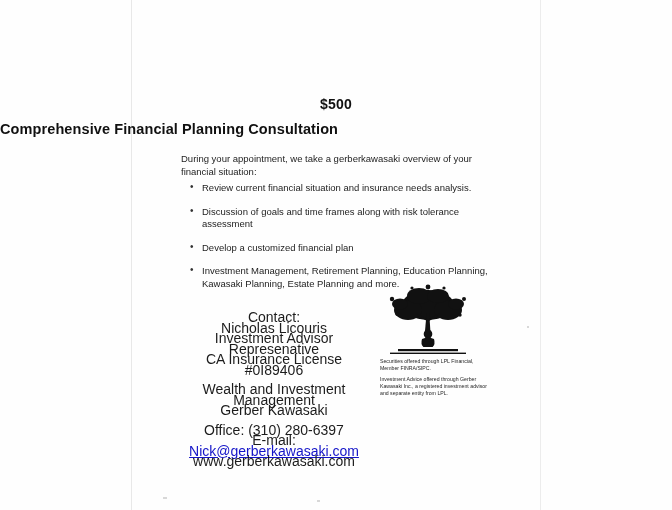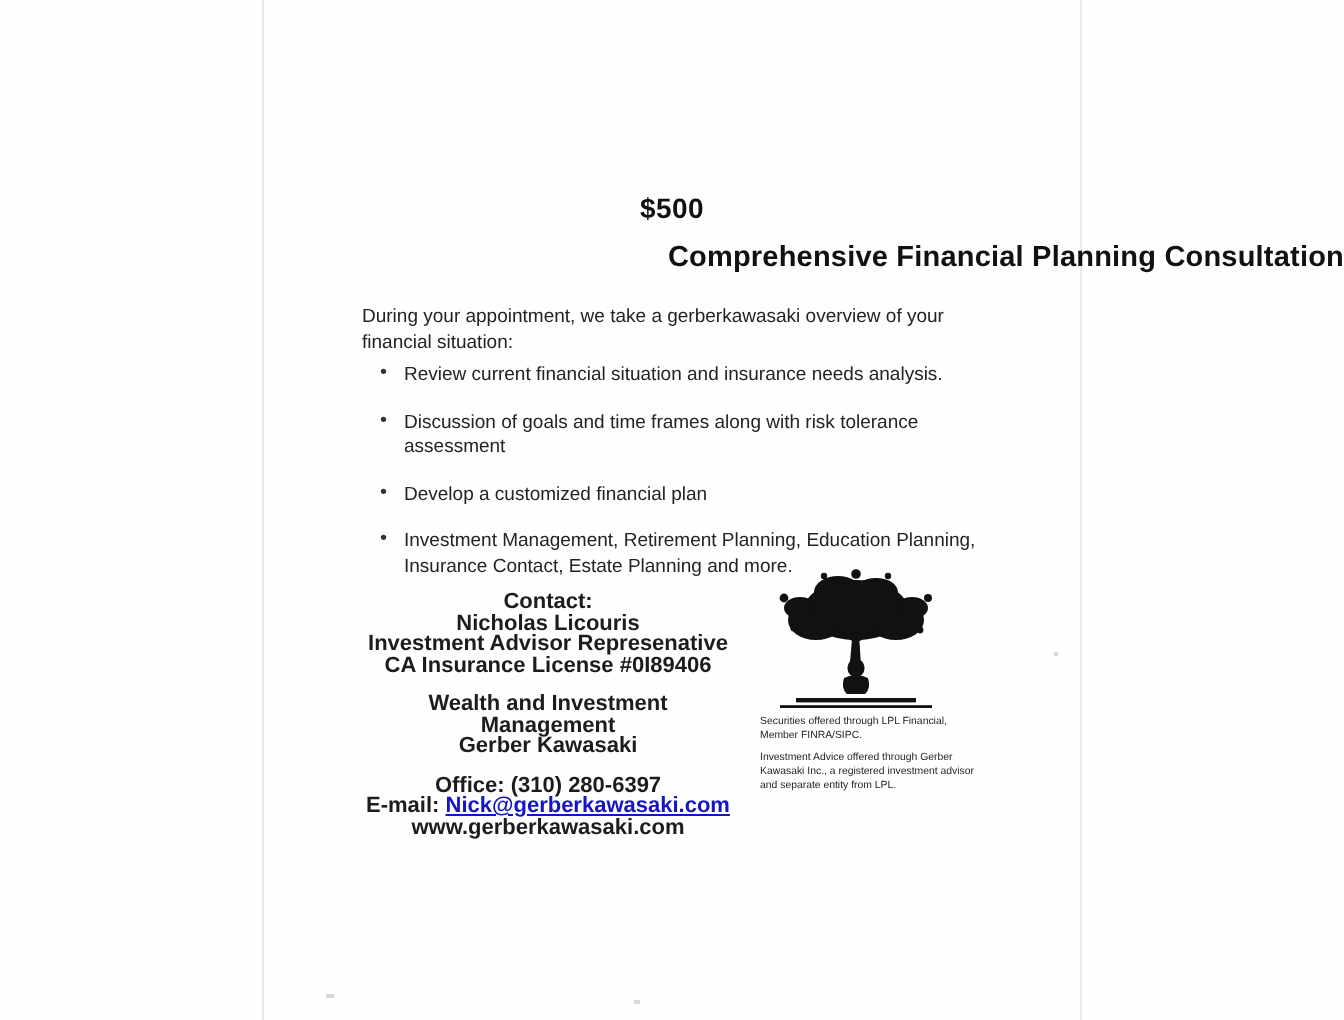--- a/index.html
+++ b/index.html
@@ -58,21 +58,21 @@
     font-weight: bold;
     letter-spacing: 0.2px;
     color: #111;
   }
 
   .headline {
     position: absolute;
     top: 121px;
     left: 0;
     width: 672px;
-    text-align: right;
+    text-align: left;
     font-size: 14.5px;
     font-weight: bold;
     letter-spacing: 0.1px;
     color: #111;
   }
 
   .intro {
     position: absolute;
     top: 152px;
     left: 181px;
@@ -103,27 +103,27 @@
     position: absolute;
     left: 2px;
     top: -1px;
     font-size: 10px;
     color: #333;
   }
 
   
   .contact {
     position: absolute;
-    top: 296px;
+    top: 312px;
     left: 181px;
     width: 186px;
     text-align: center;
-    font-size: 11px;
+    font-size: 14px;
     line-height: 10.5px;
-    font-weight: bold;
+    font-weight: normal;
     color: #1c1c1c;
   }
   .contact .grp { margin-bottom: 9px; }
   .contact .grp:last-child { margin-bottom: 6px; }
   .contact a {
     color: #1414c8;
     text-decoration: underline;
   }
   .contact .web {
     color: #1c1c1c;
@@ -186,21 +186,21 @@
     <li>
       <span class="dot">•</span>
       <span>Discussion of goals and time frames along with risk tolerance assessment</span>
     </li>
     <li>
       <span class="dot">•</span>
       <span>Develop a customized financial plan</span>
     </li>
     <li>
       <span class="dot">•</span>
-      <span>Investment Management, Retirement Planning, Education Planning, Insurance Contact, Estate Planning and more.</span>
+      <span>Investment Management, Retirement Planning, Education Planning, Kawasaki Planning, Estate Planning and more.</span>
     </li>
   </ul>
 
   <div class="contact">
     <div class="grp">
       <div>Contact:</div>
       <div>Nicholas Licouris</div>
       <div>Investment Advisor Represenative</div>
       <div>CA Insurance License #0I89406</div>
     </div>

